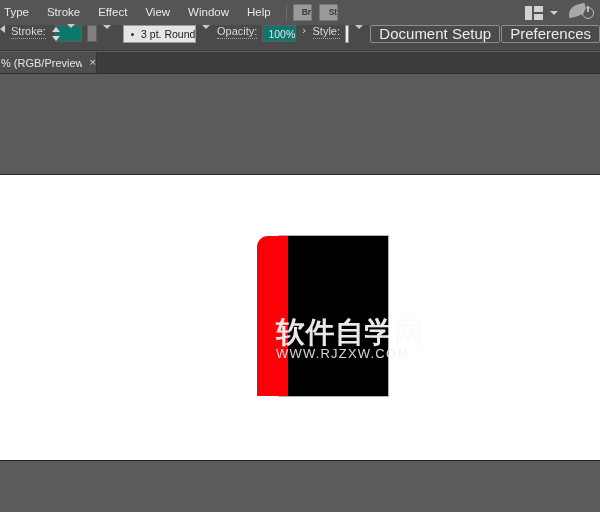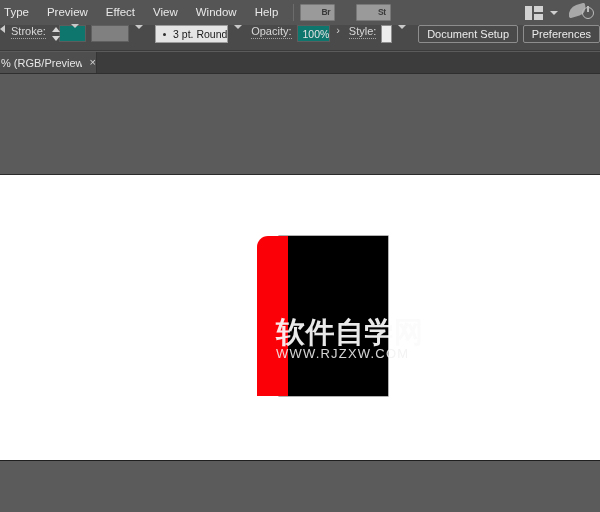--- a/index.html
+++ b/index.html
@@ -52,26 +52,25 @@
     align-items: center;
     padding-right: 6px;
   }
   .app-chip {
     width: 17px; height: 15px;
     border: 1px solid #787878;
     background: #9a9a9a;
     color: #3a3a3a;
     font-size: 8.5px;
     line-height: 15px;
-    text-align: center;
-    margin-right: 21px;
+    text-align: right;
+    margin-right: 7px;
     border-radius: 1px;
     font-weight: bold;
     letter-spacing: -0.3px;
-    padding-left: 16px;
   }
   .arrange-ico {
     width: 18px; height: 14px;
     margin-left: 3px;
     position: relative;
   }
   .arrange-ico i {
     position: absolute;
     background: #d2d2d2;
     display: block;
@@ -220,21 +219,21 @@
     box-sizing: border-box;
     margin-left: 5px;
   }
   .cb-btn {
     height: 18px;
     padding: 0 8px;
     background: #4a4a4a;
     border: 1px solid #8d8d8d;
     border-radius: 2px;
     color: #ececec;
-    font-size: 11px;
+    font-size: 15px;
     line-height: 16px;
     white-space: nowrap;
     cursor: default;
     box-sizing: border-box;
   }
   .sp6 { width: 6px; }
   .sp10 { width: 10px; }
   .sp14 { width: 14px; }
 
   
@@ -339,21 +338,21 @@
     opacity: 0.88;
   }
 </style>
 </head>
 <body>
 
 <div id="app">
 
   <div class="menubar">
     <div class="menu-item clipped">Type</div>
-    <div class="menu-item">Preview</div>
+    <div class="menu-item">Stroke</div>
     <div class="menu-item">Effect</div>
     <div class="menu-item">View</div>
     <div class="menu-item">Window</div>
     <div class="menu-item">Help</div>
     <div class="mb-sep"></div>
     <div class="app-chip">Br</div>
     <div class="app-chip">St</div>
     <div class="mb-right">
       <div class="arrange-ico">
         <i class="l"></i>

